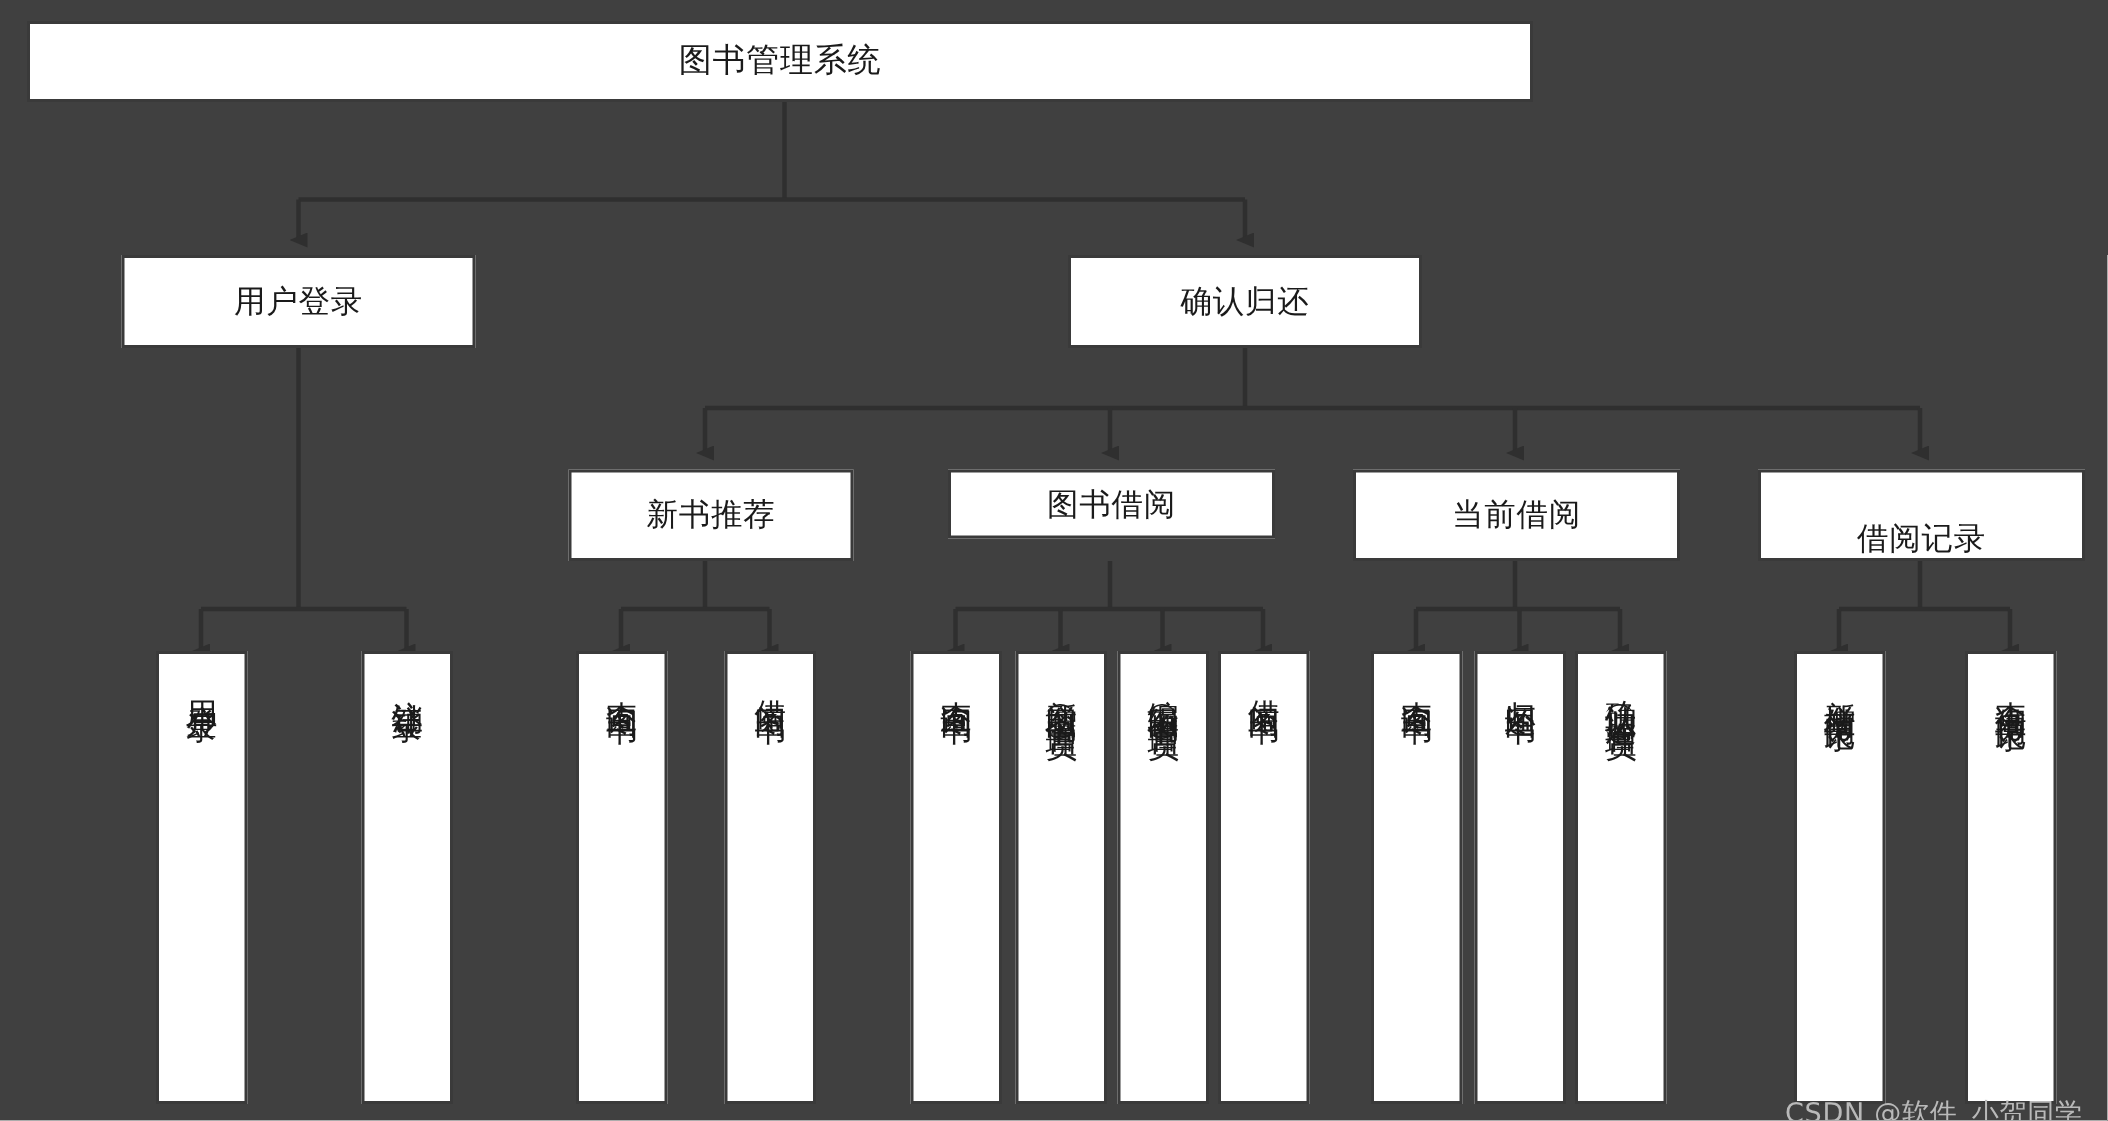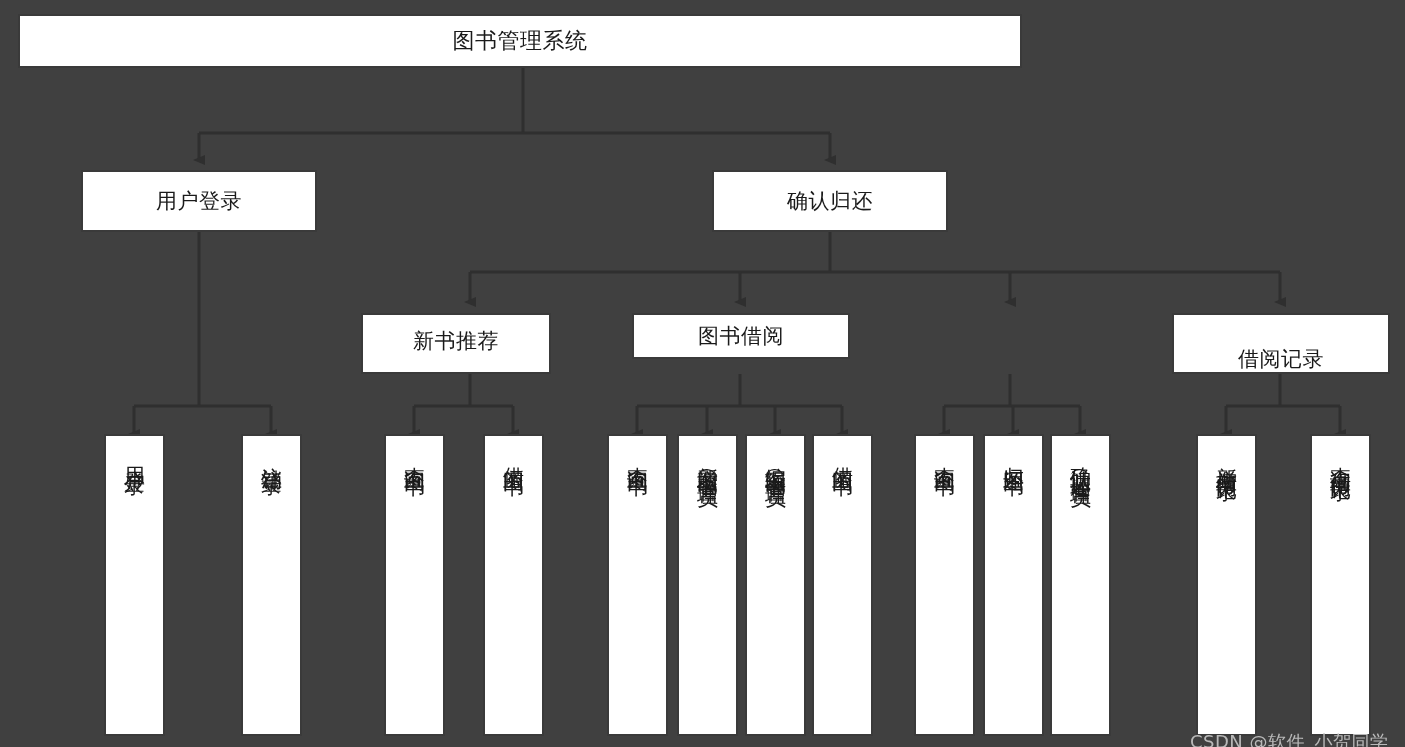--- a/index.html
+++ b/index.html
@@ -123,25 +123,28 @@
     <span class="node-label">图书管理系统</span>
   </div>
 
   <div class="node" style="left:81px; top:170px; width:236px; height:62px;">
     <span class="node-label">用户登录</span>
   </div>
   <div class="node" style="left:712px; top:170px; width:236px; height:62px;">
     <span class="node-label">确认归还</span>
   </div>
 
-  <div class="node" style="left:361px; top:313px; width:190px; height:61px;font-family:Liberation Mono, monospace;">
+  <div class="node" style="left:379px; top:313px; width:190px; height:61px;">
     <span class="node-label">新书推荐</span>
   </div>
   <div class="node" style="left:632px; top:313px; width:218px; height:46px;">
     <span class="node-label">图书借阅</span>
+  </div>
+  <div class="node" style="left:902px; top:313px; width:218px; height:61px;">
+    <span class="node-label">当前借阅</span>
   </div>
   <div class="node" style="left:1172px; top:313px; width:218px; height:61px;align-items:flex-end;">
     <span class="node-label">借阅记录</span>
   </div>
 
   <div class="node vertical" style="left:104px; top:434px; width:61px; height:302px;">
     <span class="node-label">用户登录</span>
   </div>
   <div class="node vertical" style="left:241px; top:434px; width:61px; height:302px;">
     <span class="node-label">注销登录</span>

